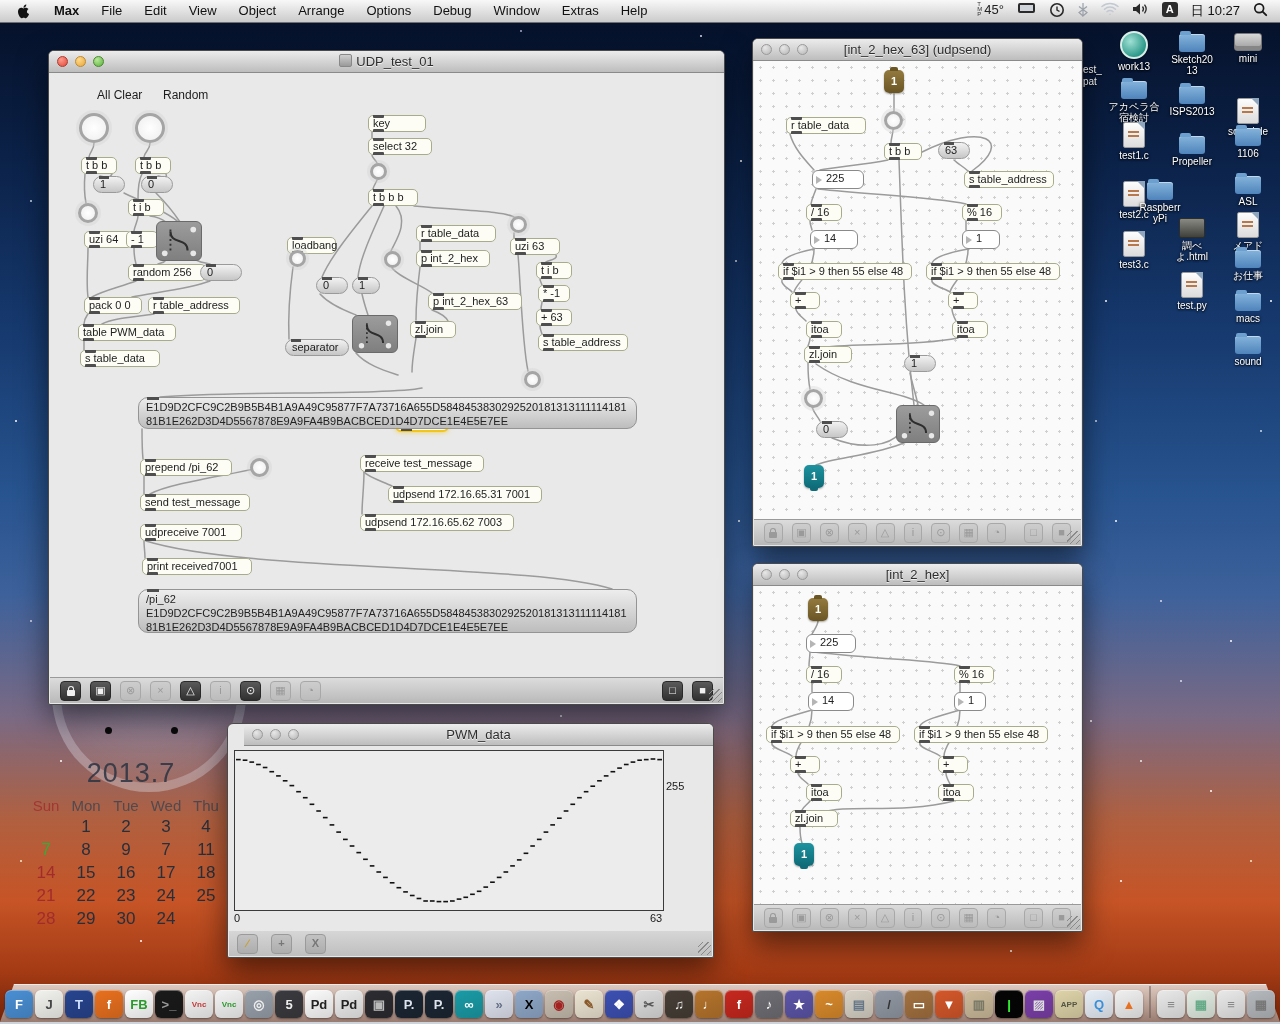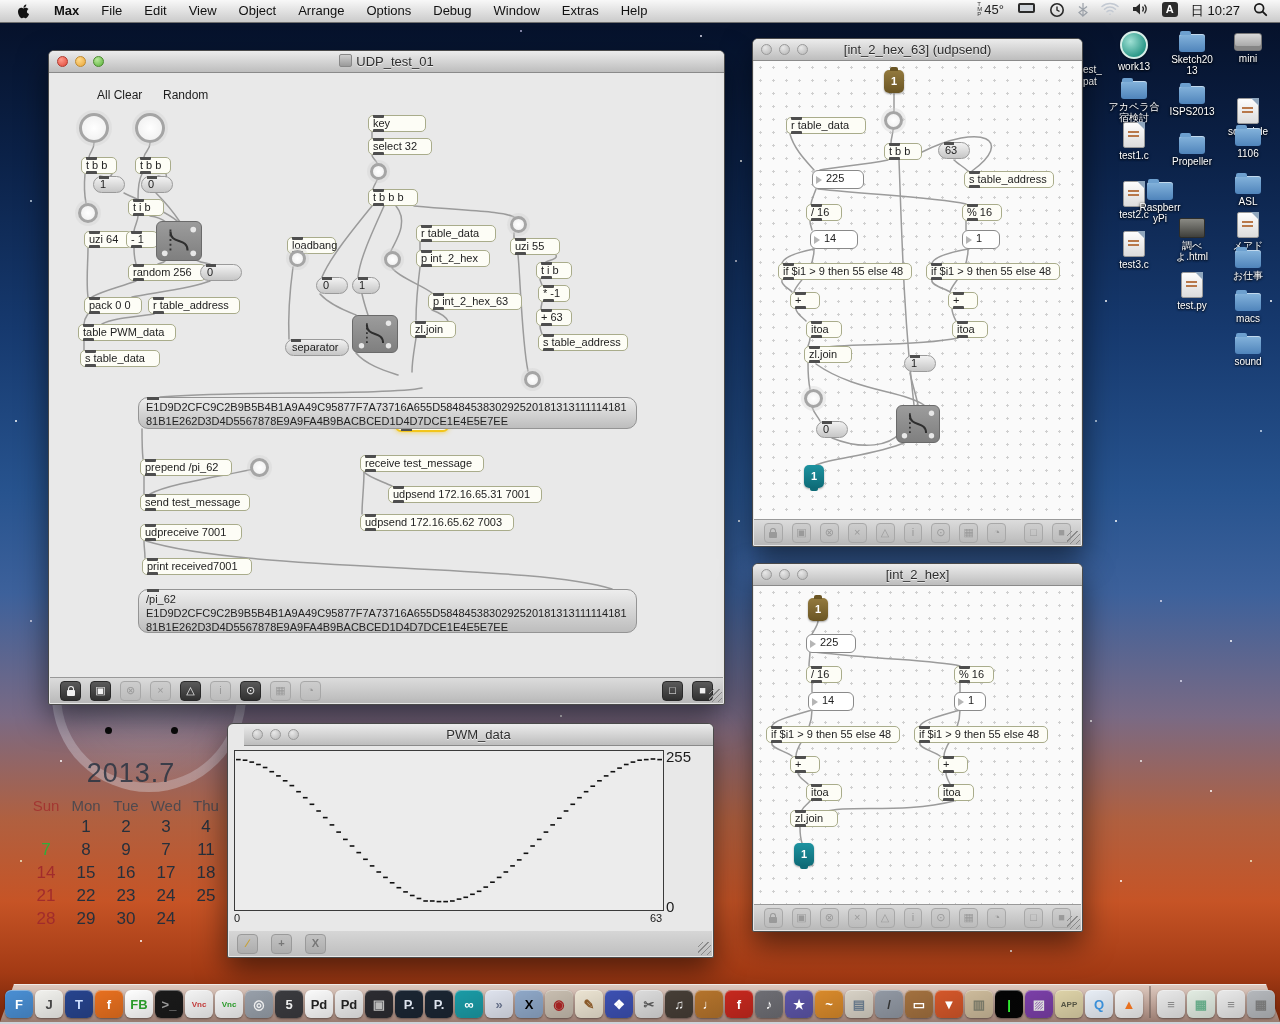--- a/index.html
+++ b/index.html
@@ -108,21 +108,21 @@
   .tb-ico.dark{background:linear-gradient(#5a5a5a,#303030);color:#f0f0f0;border:1px solid #2a2a2a;}
   .tb-ico.gray{background:linear-gradient(#cdcdcd,#bcbcbc);color:#9a9a9a;border:1px solid #a8a8a8;}
   .tb-spacer{flex:1;}
   .lk{position:relative;width:8px;height:6px;background:currentColor;border-radius:1px;margin-top:4px;}
   .lk::before{content:"";position:absolute;left:1px;top:-4px;width:4px;height:3px;border:1.5px solid currentColor;border-bottom:none;border-radius:3px 3px 0 0;}
   .grip{position:absolute;right:2px;bottom:2px;width:13px;height:13px;
     background:repeating-linear-gradient(135deg,transparent 0 3px,#8a8a8a 3px 4px);}
   
   #pwm-plot-wrap{position:absolute;left:6px;top:26px;}
   #pwm-plot{border:1px solid #3a3a3a;background:#ececec;display:block;}
-  .pwm-ylab{position:absolute;font-size:15px;color:#1a1a1a;}
+  .pwm-ylab{position:absolute;font-size:11px;color:#1a1a1a;margin-top:32px;}
   .pwm-xlab{position:absolute;font-size:11px;color:#1a1a1a;}
   .pwm-tb{position:absolute;left:1px;bottom:1px;height:25px;right:1px;background:linear-gradient(#d6d6d6,#bFbFbF);
     display:flex;gap:13px;align-items:center;padding-left:8px;}
   .pwm-tb .tb-ico{background:linear-gradient(#c2c2c2,#adadad);border:1px solid #9a9a9a;color:#777;font-weight:bold;}
   .pwm-tb .tb-ico.pen{color:#c8a030;}
   
   #dock{position:absolute;left:0;bottom:0;width:1280px;height:44px;z-index:60;}
   #dock-shelf{position:absolute;left:0;bottom:2px;width:1280px;height:38px;
     background:linear-gradient(rgba(235,230,225,.85),rgba(170,160,155,.7));
     clip-path:polygon(14px 0,1266px 0,1280px 38px,0 38px);
@@ -426,21 +426,21 @@
               <line x1="14" y1="8" x2="14" y2="30" stroke="#333" stroke-width="2" stroke-dasharray="2 3"></line>
               <path d="M14 10 C14 24 32 16 32 30" stroke="#2e2e2e" stroke-width="2.2" fill="none"></path>
               <circle cx="8" cy="33" r="3" fill="#e8e8e8"></circle>
               <circle cx="38" cy="33" r="3" fill="#e8e8e8"></circle>
               <circle cx="38" cy="8" r="3" fill="#e8e8e8"></circle>
             </svg></div>
           <div class="mx mx-obj" style="width: 46px; left: 360px; top: 248px;">zl.join</div>
           <div class="mx mx-msg" style="width: 64px; left: 235px; top: 266px;">separator</div>
           <div class="mx mx-tosymbol" style="width: 54px; left: 345px; top: 299px;">tosymbol</div>
           <div class="mx mx-btn" style="width: 17px; height: 17px; left: 460px; top: 143px;"></div>
-          <div class="mx mx-obj" style="width: 50px; left: 460px; top: 165px;">uzi 55</div>
+          <div class="mx mx-obj" style="width: 50px; left: 460px; top: 165px;">uzi 63</div>
           <div class="mx mx-obj" style="width: 36px; left: 486px; top: 189px;">t i b</div>
           <div class="mx mx-obj" style="width: 32px; left: 488px; top: 212px;">* -1</div>
           <div class="mx mx-obj" style="width: 36px; left: 486px; top: 236px;">+ 63</div>
           <div class="mx mx-obj" style="width: 90px; left: 488px; top: 261px;">s table_address</div>
           <div class="mx mx-btn" style="width: 17px; height: 17px; left: 474px; top: 298px;"></div>
           <div class="mx mx-bigmsg" style="width: 499px; height: 32px; left: 88px; top: 324px;">E1D9D2CFC9C2B9B5B4B1A9A49C95877F7A73716A655D584845383029252018131311111418181B1E262D3D4D5567878E9A9FA4B9BACBCED1D4D7DCE1E4E5E7EE</div>
           <div class="mx mx-obj" style="width: 92px; left: 90px; top: 386px;">prepend /pi_62</div>
           <div class="mx mx-btn" style="width: 19px; height: 19px; left: 200px; top: 385px;"></div>
           <div class="mx mx-obj" style="width: 110px; left: 90px; top: 421px;">send test_message</div>
           <div class="mx mx-obj" style="width: 102px; left: 90px; top: 451px;">udpreceive 7001</div>

